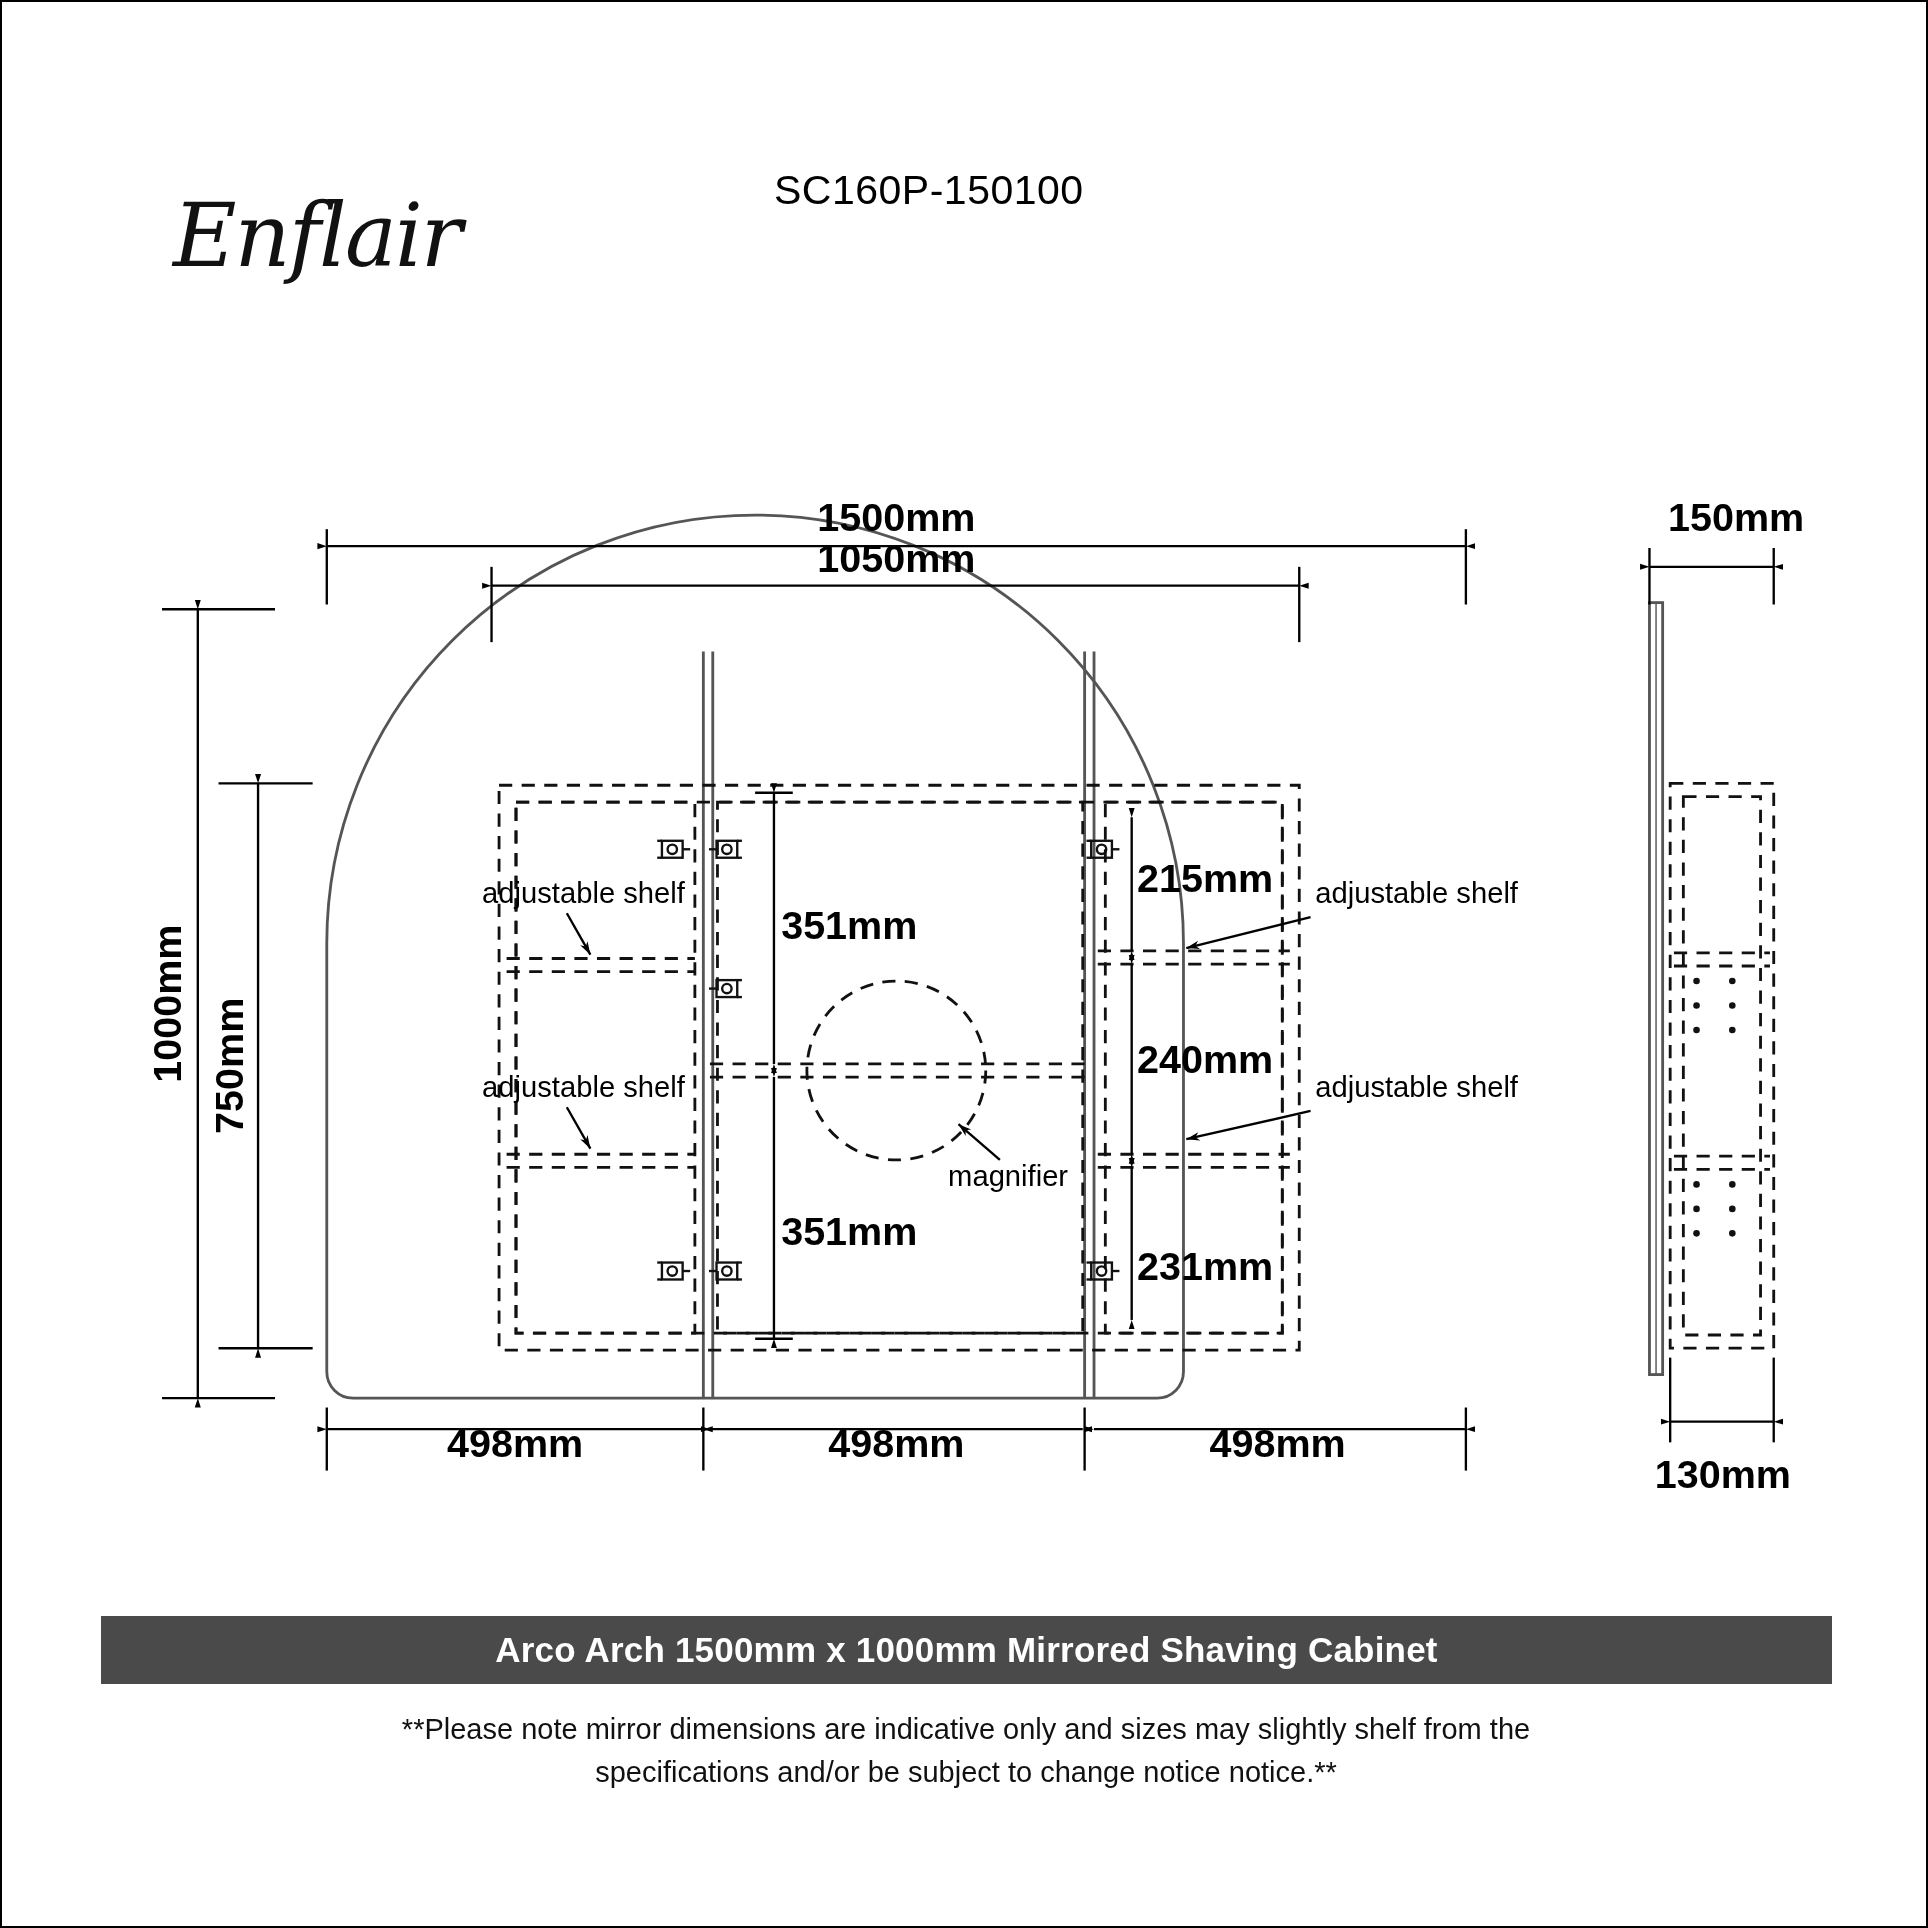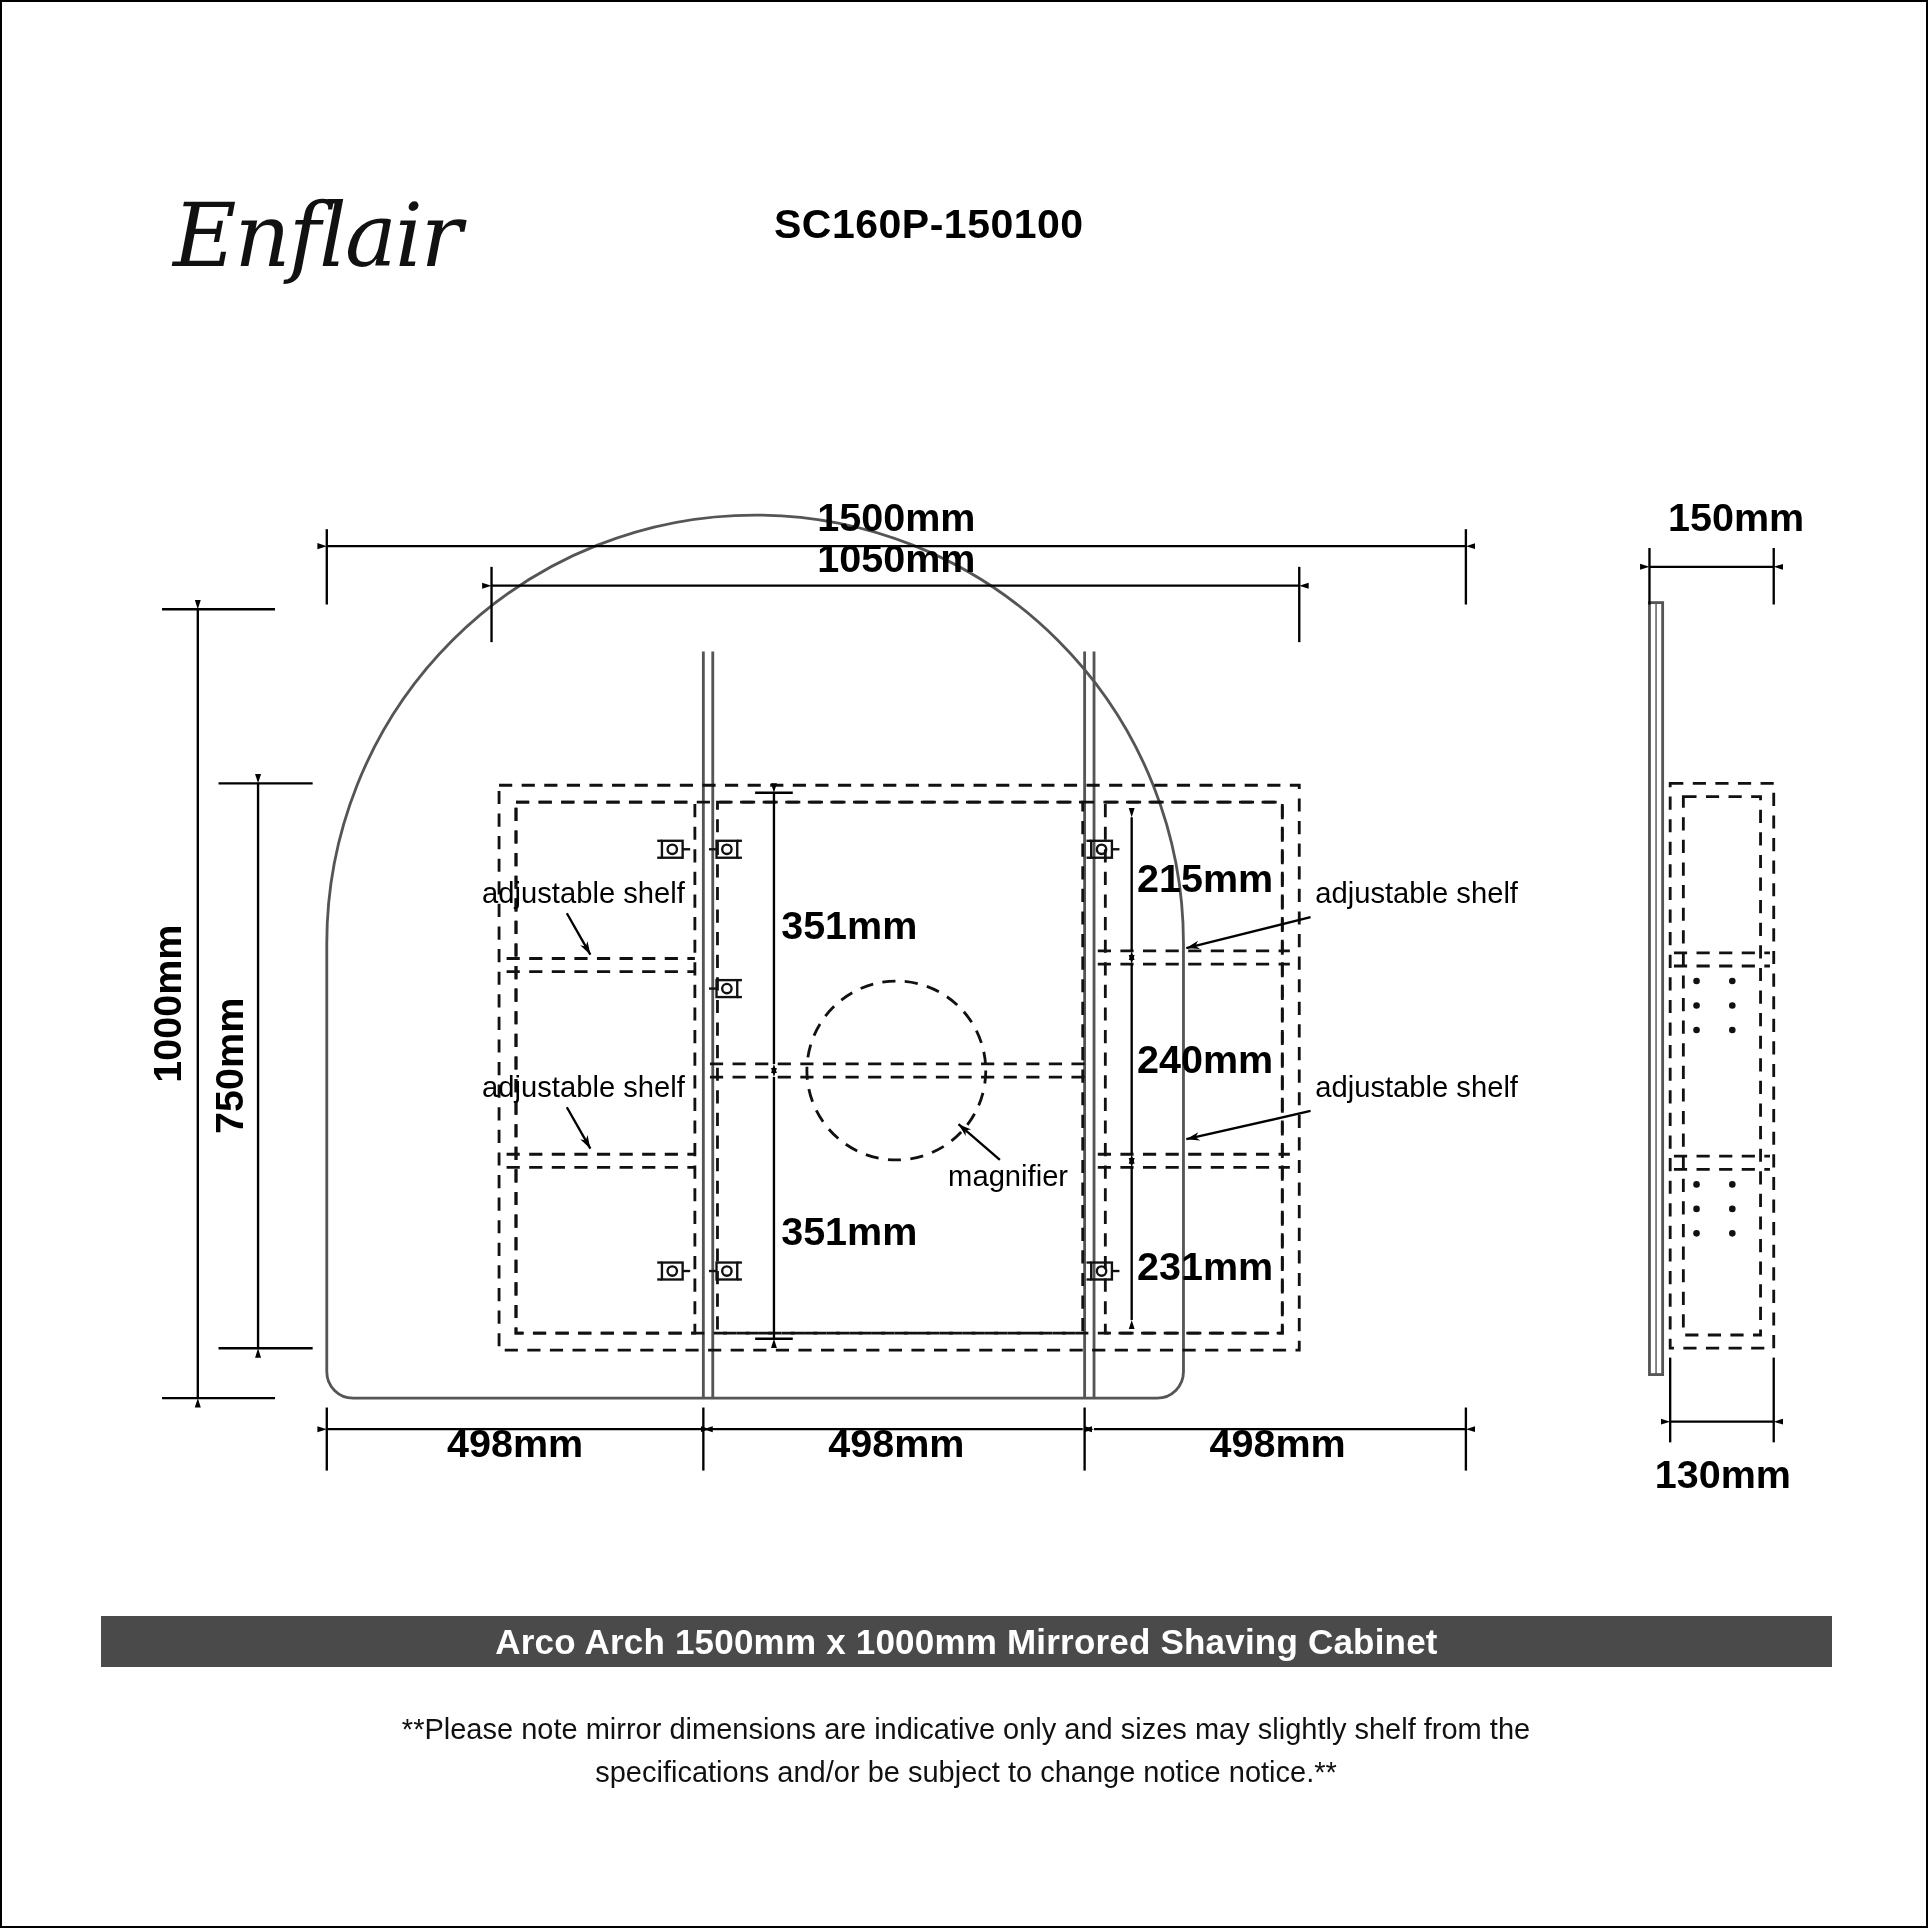--- a/index.html
+++ b/index.html
@@ -35,37 +35,36 @@
     line-height: 113px;
     letter-spacing: -1.9px;
     color: #111;
     margin-top: 46px;
   }
   .model-code {
     position: absolute;
     left: 772px;
     top: 165px;
     font-size: 41px;
-    font-weight: 700;
+    font-weight: 400;
     letter-spacing: 0.5px;
-    margin-top: 34px;
   }
   svg.drawing {
     position: absolute;
     left: 0;
     top: 0;
     width: 1928px;
     height: 1928px;
   }
   .titlebar {
     position: absolute;
     left: 99px;
     top: 1614px;
     width: 1731px;
-    height: 51px;
+    height: 68px;
     background: #4a4a4a;
     color: #ffffff;
     display: flex;
     align-items: center;
     justify-content: center;
     font-size: 35px;
     font-weight: 700;
     letter-spacing: 0.2px;
   }
   .note {

